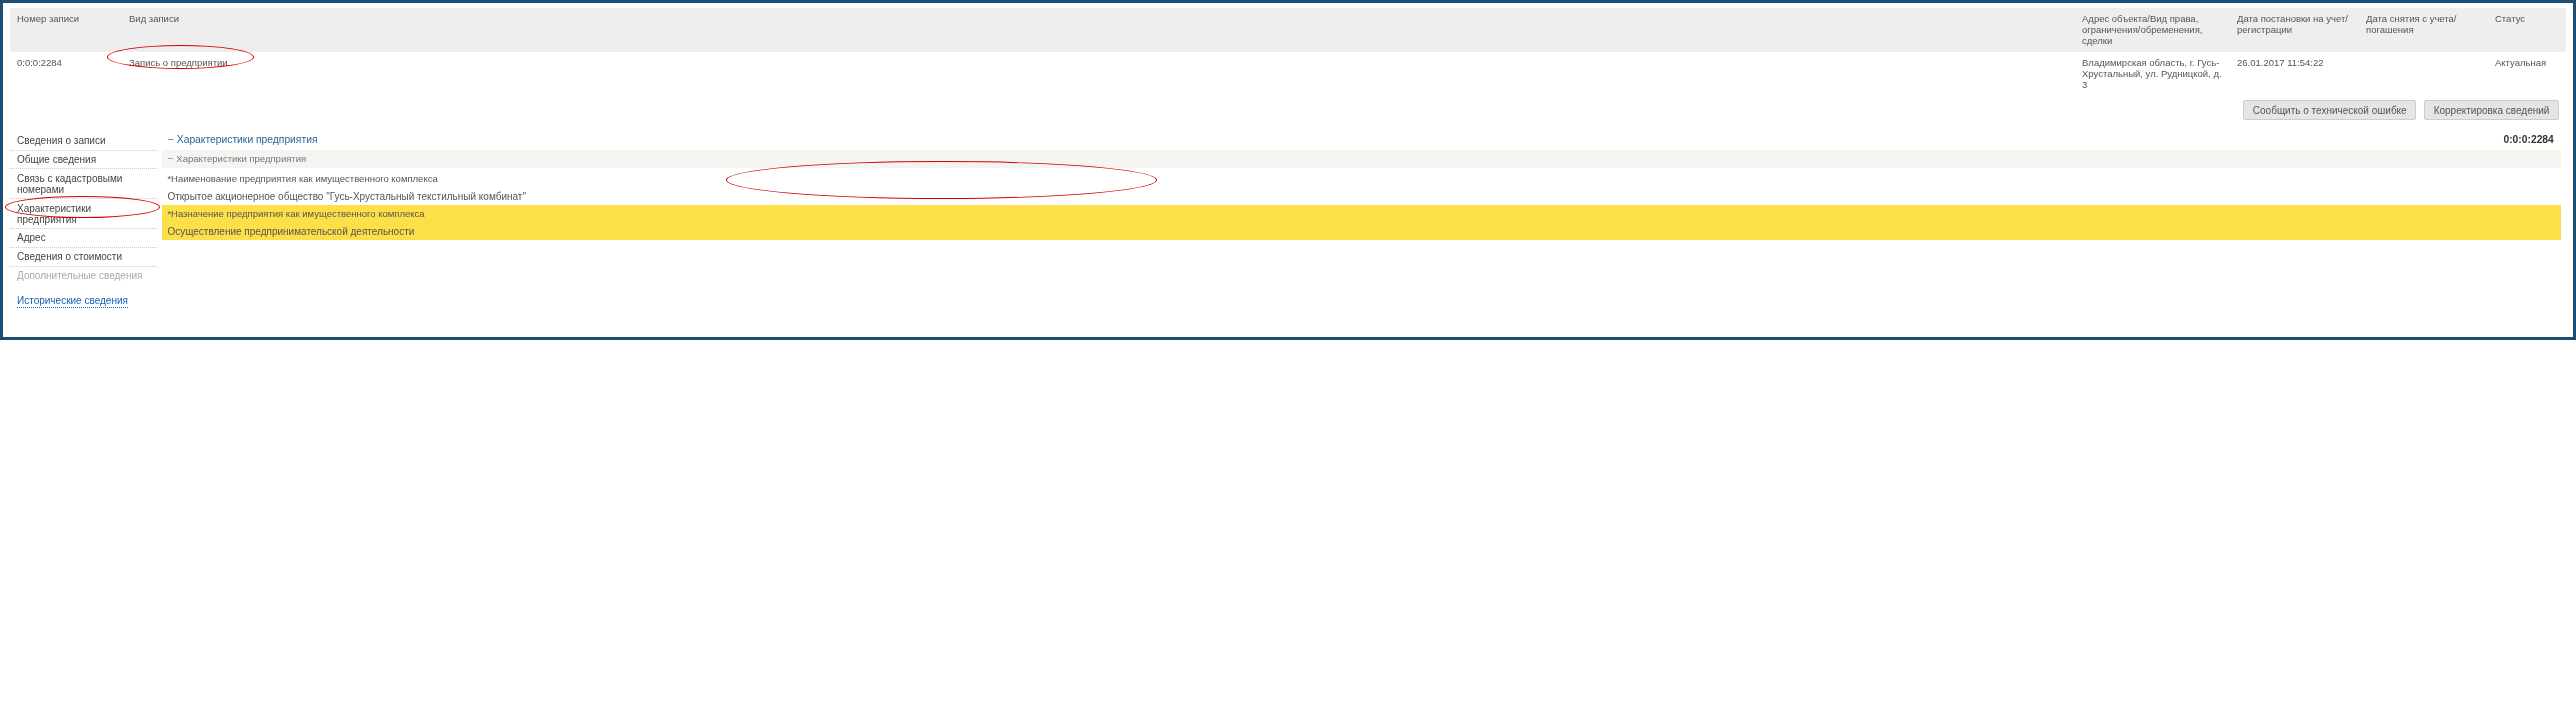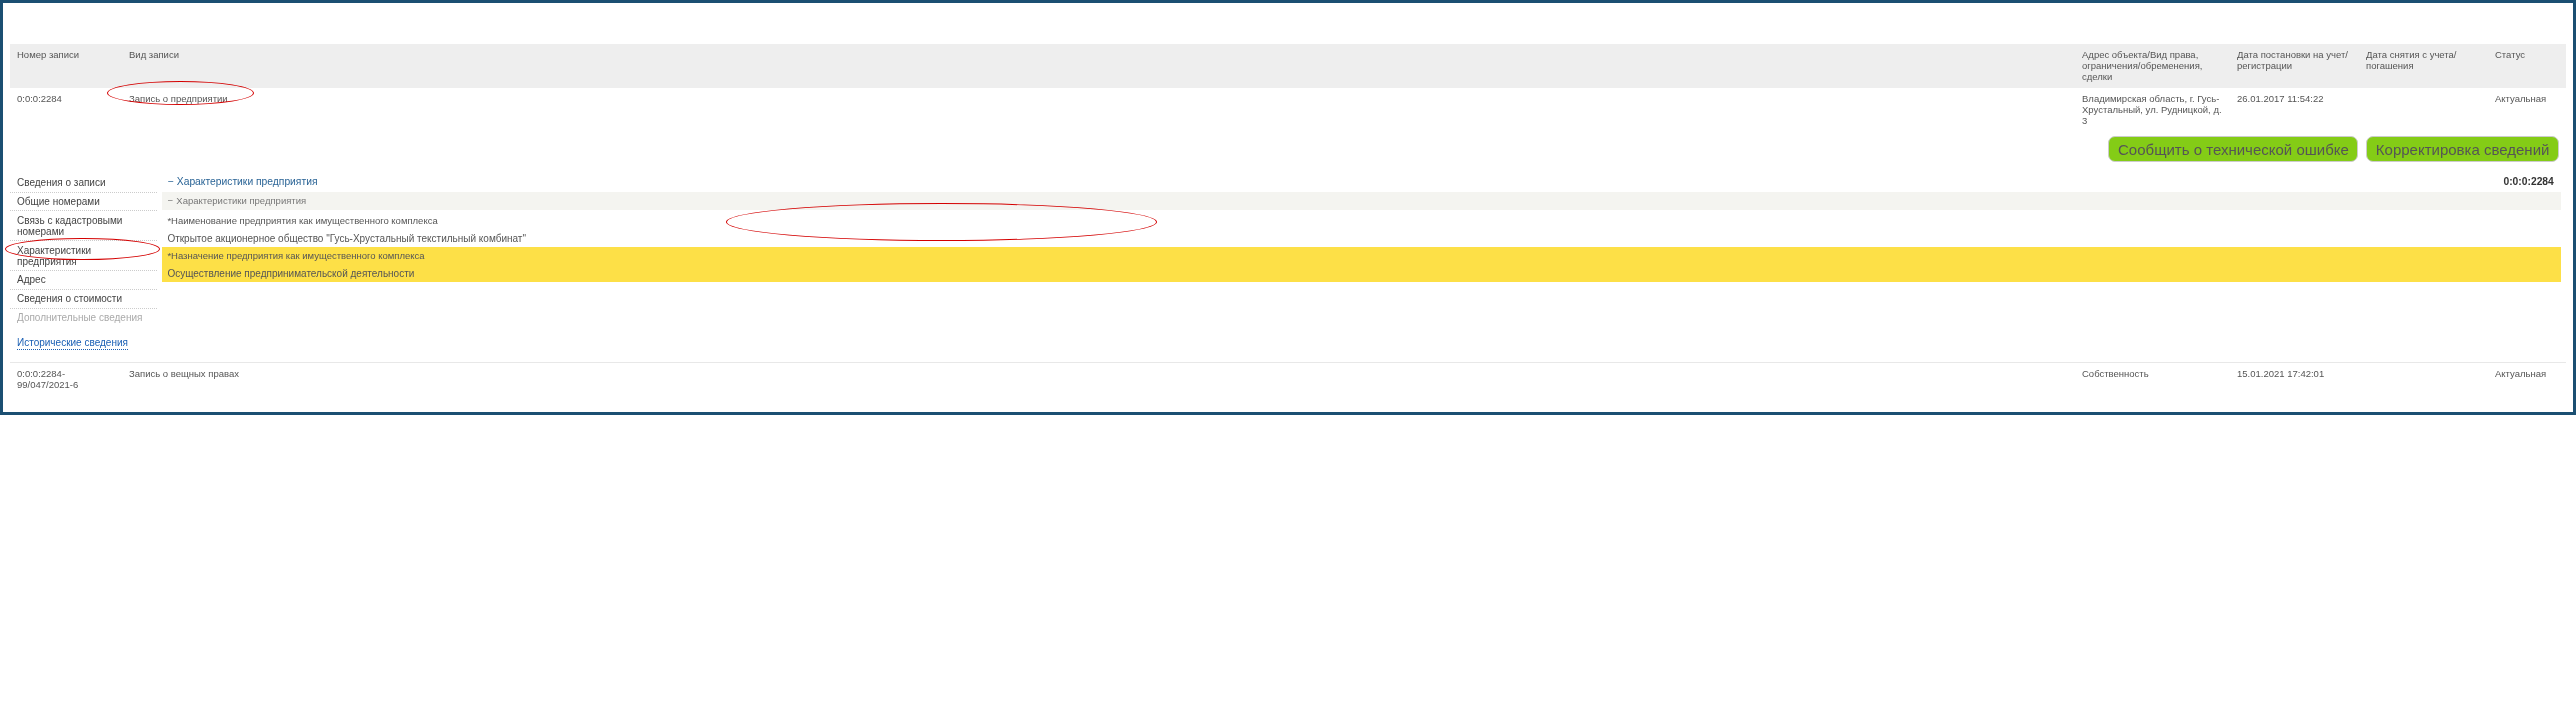--- a/index.html
+++ b/index.html
@@ -1,19 +1,19 @@
 <!DOCTYPE html>
 <html style="font-size:14px"><head>
 <meta charset="utf-8">
 <style>
   * { box-sizing: border-box; margin: 0; padding: 0; font-family: Arial, sans-serif; }
   body { background: #fff; font-size: 9.5px; color: #333; }
   .outer-frame { border: 3.4px solid #1b4f72; margin: 0; padding: 0; }
   .content { padding: 5.2px 7px 17px 7px; }
-  table.grid { width: 100%; border-collapse: collapse; table-layout: fixed; margin-top: 36px; }
+  table.grid { width: 100%; border-collapse: collapse; table-layout: fixed; }
   table.grid thead th {
     background: #eeeeee; color: #555; font-weight: normal; text-align: left;
     padding: 5.2px 7px; font-size: 9.5px; vertical-align: top;
   }
   table.grid tbody td { padding: 5.2px 7px; vertical-align: top; color: #555; }
   .link { color: #1a5fb4; }
   .status-active { color: #2e8b3d; }
   .status-expired { color: #999; }
   .muted { color: #bbb; }
   .detail-block { display: flex; padding: 3.4px 0 8.6px 0; }
@@ -24,21 +24,21 @@
   .section-title { color: #2a6496; padding: 3.4px 5.2px; font-size: 10.3px; }
   .section-title .minus { color: #2a6496; margin-right: 3.4px; }
   .sub-section { background: #f4f4f0; color: #777; padding: 3.4px 5.2px; margin-bottom: 1.7px; font-size: 9.5px; }
   .sub-section .minus { margin-right: 3.4px; }
   .kv-row { display: flex; flex-direction: column; }
   .kv-row.alt { background: #fde047; }
   .kv-label { width: 569px; padding: 3.4px 5.2px; color: #555; font-size: 9.5px; }
   .kv-value { flex: 1; padding: 3.4px 5.2px; color: #555; font-size: 10px; }
   .header-right { text-align: right; color: #333; font-weight: bold; padding: 5.2px 7px; font-size: 10.3px; }
   .action-bar { text-align: right; padding: 5.2px 7px; }
-  .btn { display: inline-block; border: 0.9px solid #ccc; background: #84cc16; color: #555; padding: 3.4px 8.6px; font-size: 15px; border-radius: 7px; cursor: pointer; margin-left: 5.2px; }
+  .btn { display: inline-block; border: 0.9px solid #ccc; background: #e5e5e5; color: #555; padding: 3.4px 8.6px; font-size: 10px; border-radius: 2px; cursor: pointer; margin-left: 5.2px; }
   .row-sep td { border-top: 0.9px solid #e8e8e8; }
   .annot { position: absolute; border: 1.7px solid #d40000; border-radius: 50%; pointer-events: none; }
   .rel { position: relative; }
 </style>
 </head>
 <body>
 
 <div class="outer-frame">
   <div class="content rel">
 
@@ -77,21 +77,21 @@
         <tr>
             <td colspan="6" style="padding:0;">
           <div class="action-bar">
             <span class="btn">Сообщить о технической ошибке</span>
             <span class="btn">Корректировка сведений</span>
           </div>
 
           <div class="detail-block rel">
             <div class="sidebar">
               <div class="sidebar-item">Сведения о записи</div>
-              <div class="sidebar-item">Общие номерами</div>
+              <div class="sidebar-item">Общие сведения</div>
               <div class="sidebar-item">Связь с кадастровыми номерами</div>
               <div class="sidebar-item rel">
                 <span>Характеристики предприятия</span>
                 <span class="annot" style="left:-5.2px; top:-3.4px; width:155px; height:22.4px;"></span>
               </div>
               <div class="sidebar-item">Адрес</div>
               <div class="sidebar-item">Сведения о стоимости</div>
               <div class="sidebar-item" style="border-bottom:none; color:#aaa;">Дополнительные сведения</div>
               <div class="sidebar-item hist">Исторические сведения</div>
             </div>
@@ -114,27 +114,19 @@
                 <div class="kv-label">*Назначение предприятия как имущественного комплекса</div>
                 <div class="kv-value">Осуществление предпринимательской деятельности</div>
               </div>
             </div>
 
             <span class="annot" style="left:716px; top:36px; width:431px; height:38px; border-radius:50%;"></span>
           </div>
         </td>
           </tr>
 
-        <tr class="row-sep">
-          <td class="link">0:0:0:2284-99/047/2021-6</td>
-          <td>Запись о вещных правах</td>
-          <td>Собственность</td>
-          <td>15.01.2021 17:42:01</td>
-          <td></td>
-          <td class="status-active">Актуальная</td>
-        </tr>
 
       </tbody>
     </table>
 
   </div>
 </div>
 
 
 </body></html>

